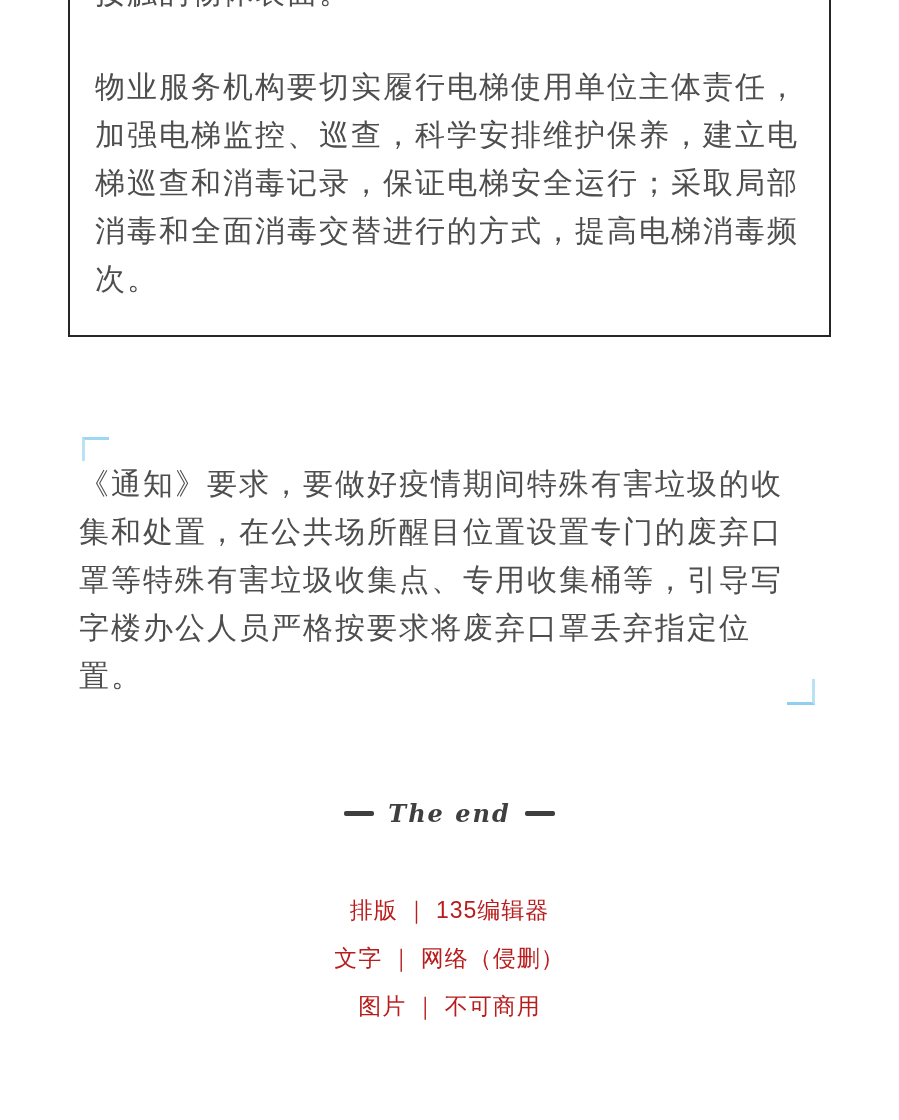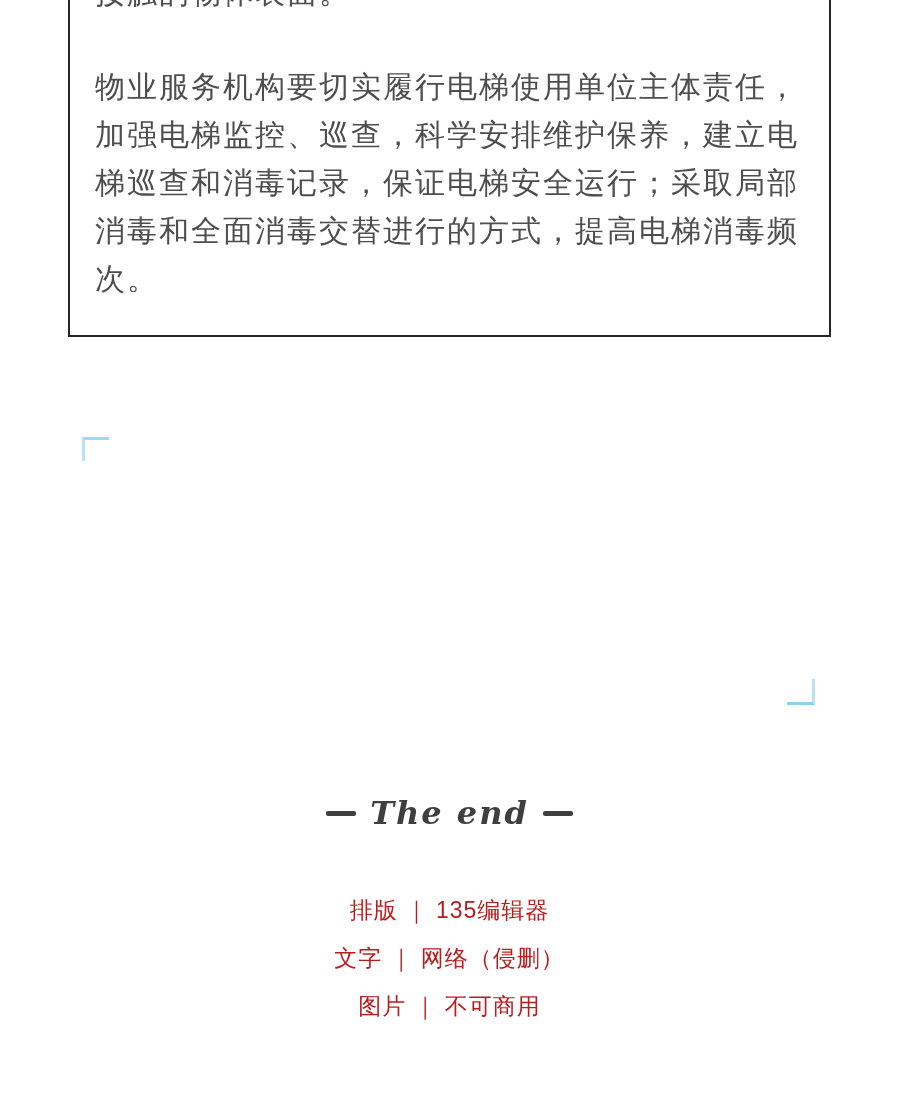--- a/index.html
+++ b/index.html
@@ -74,21 +74,21 @@
   .end-dash {
     width: 30px;
     height: 5px;
     background: #3f3f3f;
     border-radius: 2px;
   }
   .end-label {
     font-family: "DejaVu Serif", "Liberation Serif", serif;
     font-style: italic;
     font-weight: bold;
-    font-size: 32px;
+    font-size: 24px;
     color: #3f3f3f;
     letter-spacing: 2px;
   }
 
   
   .credits {
     position: absolute;
     left: 0;
     top: 886px;
     width: 899px;
@@ -108,20 +108,25 @@
   <div class="notice-box">
     <p class="cjk-para para-top">接触的物体表面。</p>
     <p class="cjk-para para-main">物业服务机构要切实履行电梯使用单位主体责任，
 加强电梯监控、巡查，科学安排维护保养，建立电
 梯巡查和消毒记录，保证电梯安全运行；采取局部
 消毒和全面消毒交替进行的方式，提高电梯消毒频
 次。</p>
   </div>
 
   <div class="bracket-tl"></div>
+  <p class="cjk-para quote-para">《通知》要求，要做好疫情期间特殊有害垃圾的收
+集和处置，在公共场所醒目位置设置专门的废弃口
+罩等特殊有害垃圾收集点、专用收集桶等，引导写
+字楼办公人员严格按要求将废弃口罩丢弃指定位
+置。</p>
   <div class="bracket-br"></div>
 
   <div class="end-divider">
     <span class="end-dash"></span>
     <span class="end-label">The end</span>
     <span class="end-dash"></span>
   </div>
 
   <div class="credits">
     <span class="credit-line">排版 ｜ 135编辑器</span>

